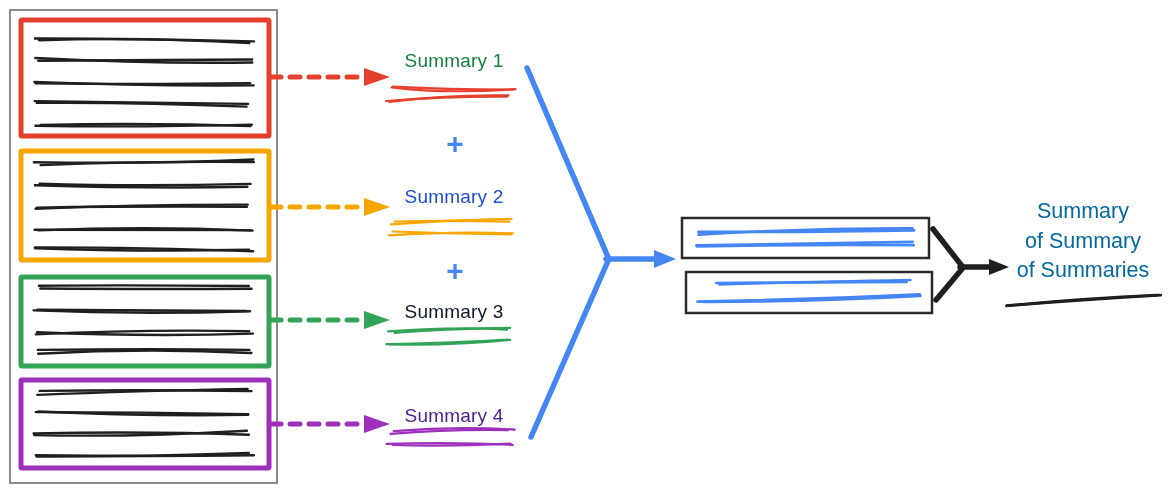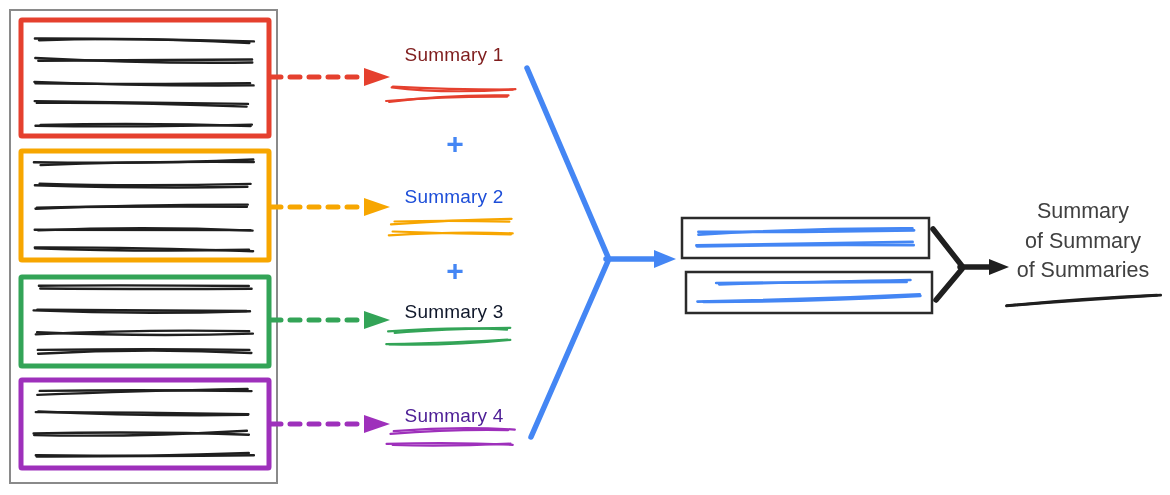--- a/index.html
+++ b/index.html
@@ -167,34 +167,34 @@
       <line x1="933" y1="229" x2="962" y2="266" stroke="#1f1f1f" stroke-width="5.5" stroke-linecap="round"></line>
       <line x1="936" y1="300" x2="962" y2="269" stroke="#1f1f1f" stroke-width="5.5" stroke-linecap="round"></line>
       <line x1="960" y1="267" x2="991" y2="267" stroke="#1f1f1f" stroke-width="5.5" stroke-linecap="round"></line>
       <polygon points="989,259 989,275 1009,267" fill="#1f1f1f"></polygon>
       <g>
         <path d="M 1007.1 305.6 Q 1083.2 298.4 1156.9 295.1" stroke="#1f1f1f" stroke-width="2.7" fill="none" stroke-linecap="round"></path>
         <path d="M 1006.4 305.8 Q 1081.0 300.0 1160.7 295.2" stroke="#1f1f1f" stroke-width="2.7" fill="none" stroke-linecap="round"></path>
       </g>
     </svg>
 
-  <div class="txt slabel" style="left: 392px; top: 44px; width: 124px; color: #7f1d1d;">Summary 1</div>
+  <div class="txt slabel" style="left: 392px; top: 50px; width: 124px; color: #15803d;">Summary 1</div>
 
   <div class="txt plus" style="left: 435px; top: 129px; width: 40px; color: rgb(68, 134, 244);">+</div>
 
   <div class="txt slabel" style="left: 392px; top: 186px; width: 124px; color: #1d4ed8;">Summary 2</div>
 
   <div class="txt plus" style="left: 435px; top: 256px; width: 40px; color: rgb(68, 134, 244);">+</div>
 
   <div class="txt slabel" style="left: 392px; top: 301px; width: 124px; color: #0f172a;">Summary 3</div>
 
   <div class="txt slabel" style="left: 392px; top: 405px; width: 124px; color: #4c1d95;">Summary 4</div>
 
   <div class="txt sos-title" style="left: 677px; top: 137px; width: 256px; color: rgb(68, 134, 244);">
   </div>
 
-  <div class="txt final-label" style="left: 1002px; top: 197px; width: 162px; color: #404040;">
+  <div class="txt final-label" style="left: 1002px; top: 197px; width: 162px; color: #0369a1;">
     <div>Summary</div>
     <div>of Summary</div>
     <div>of Summaries</div>
   </div>
 
 </div>
 
 </body></html>

